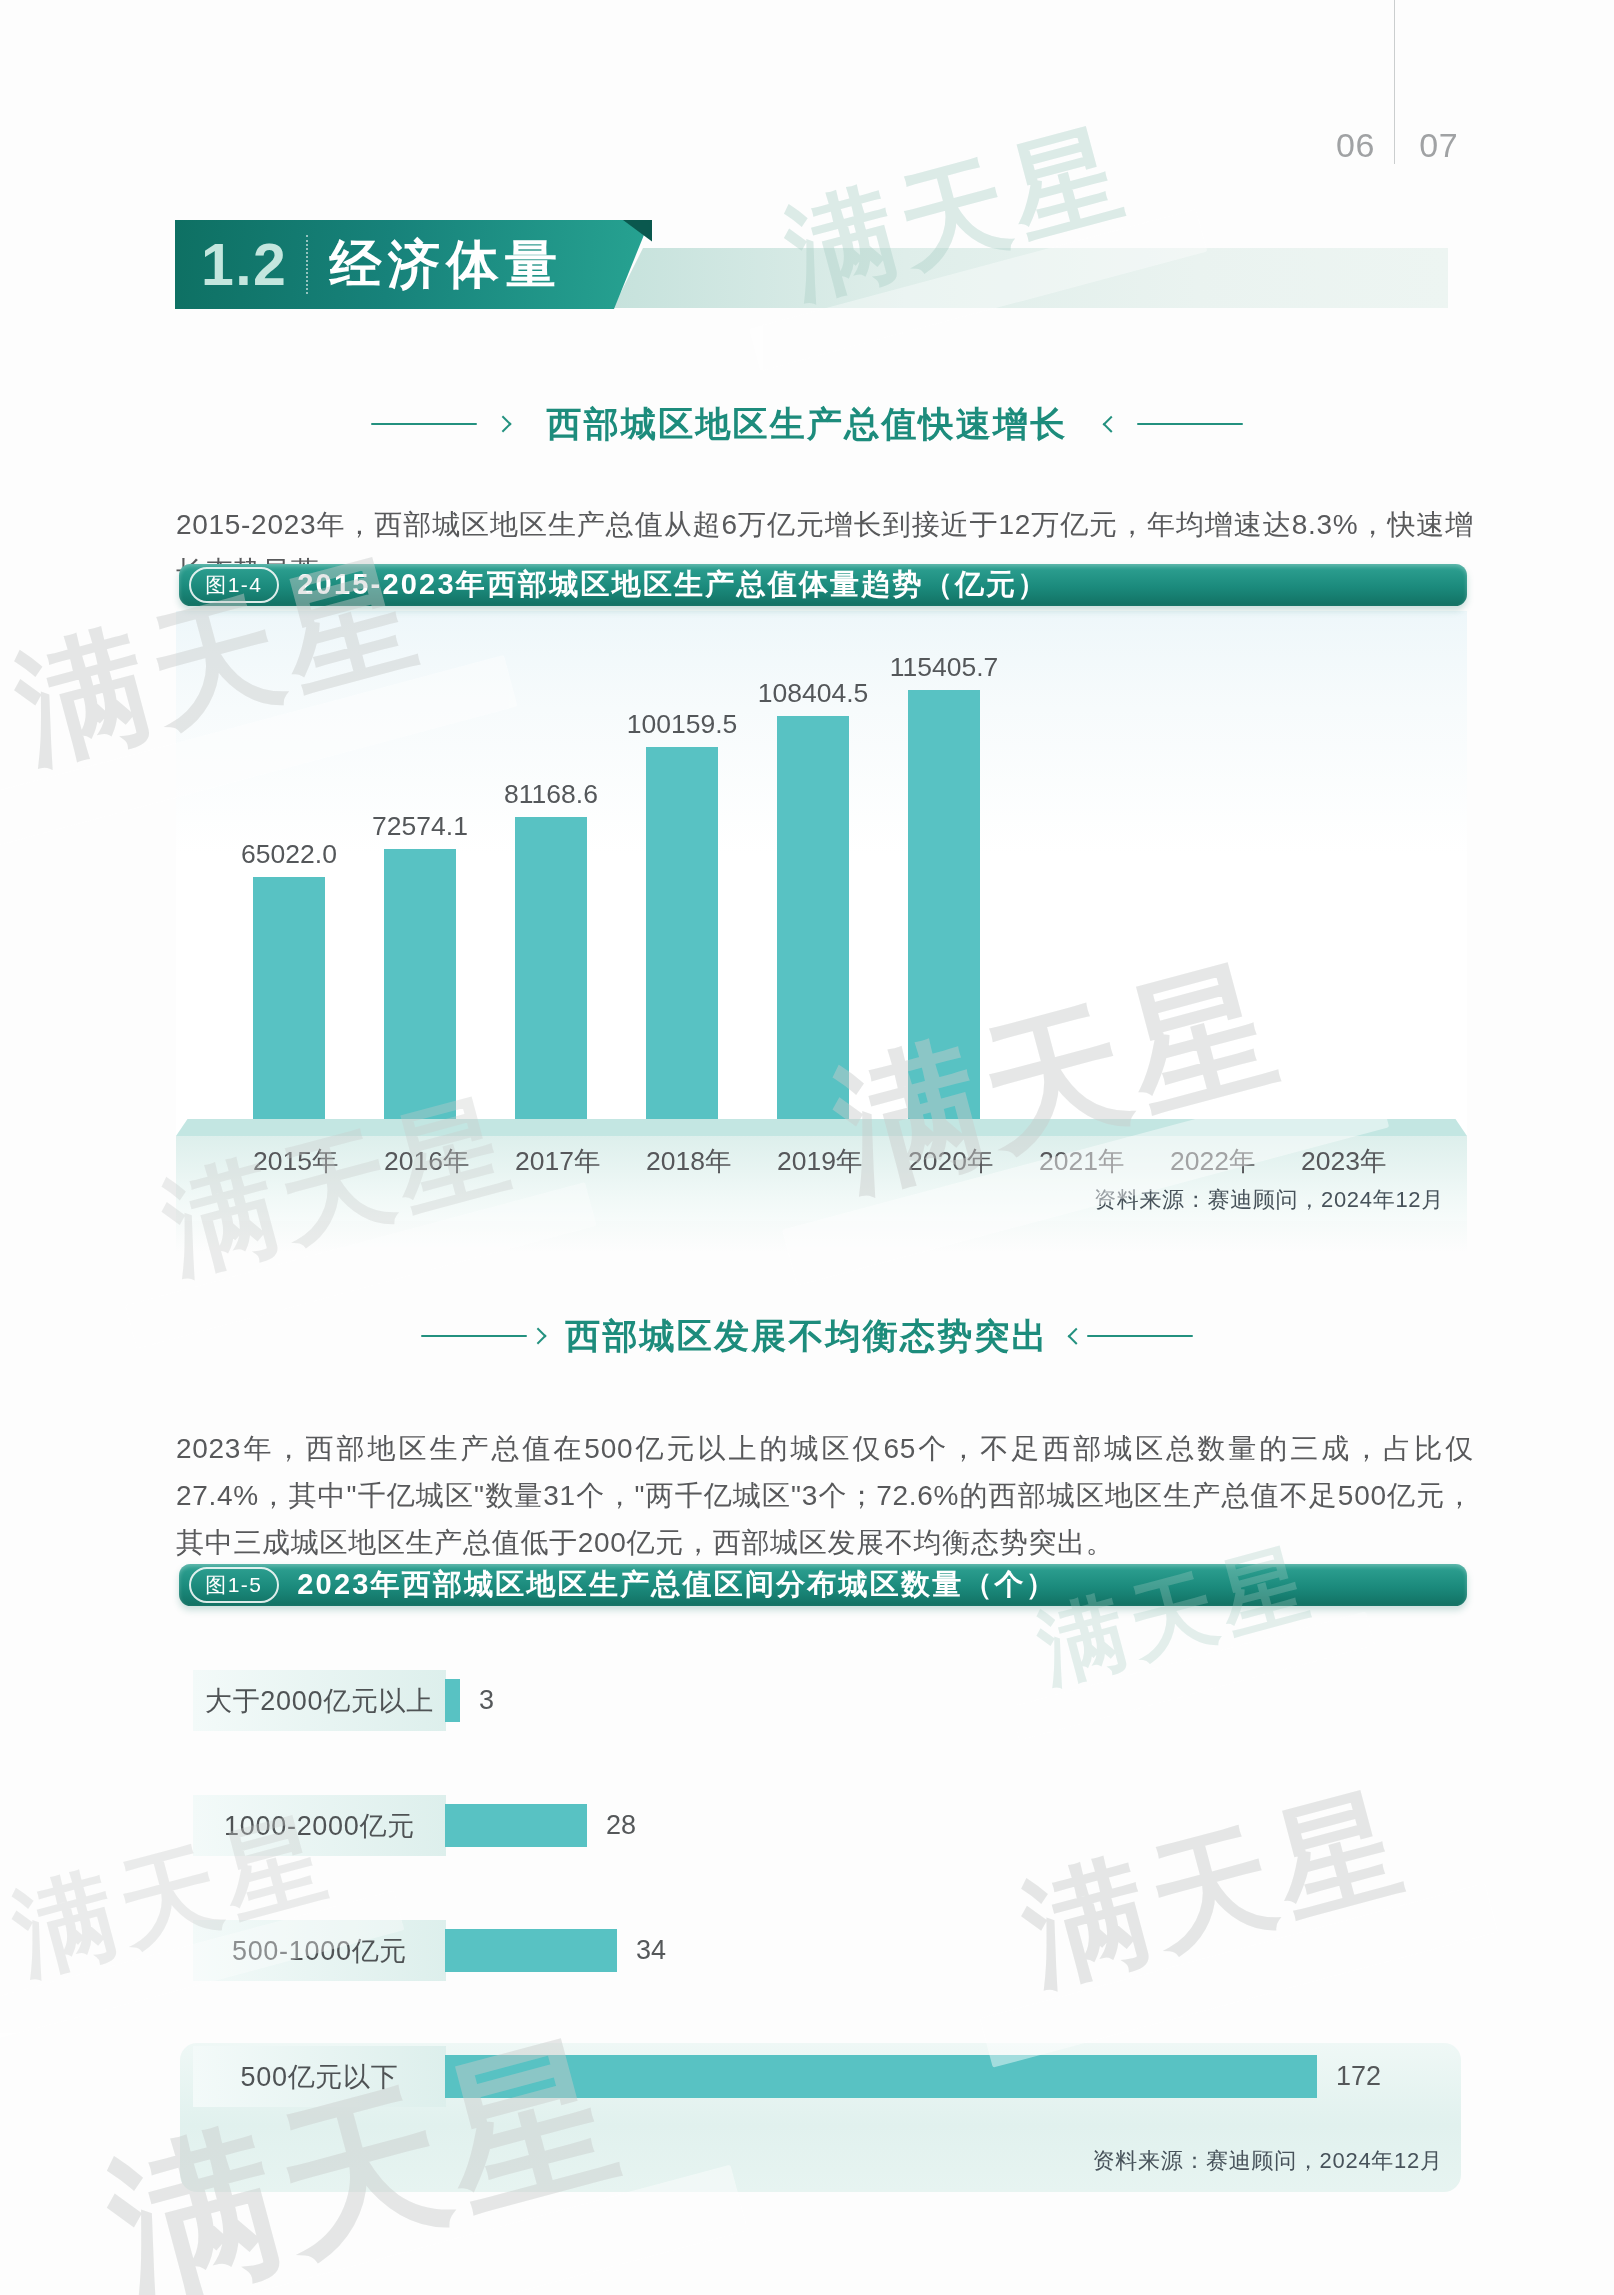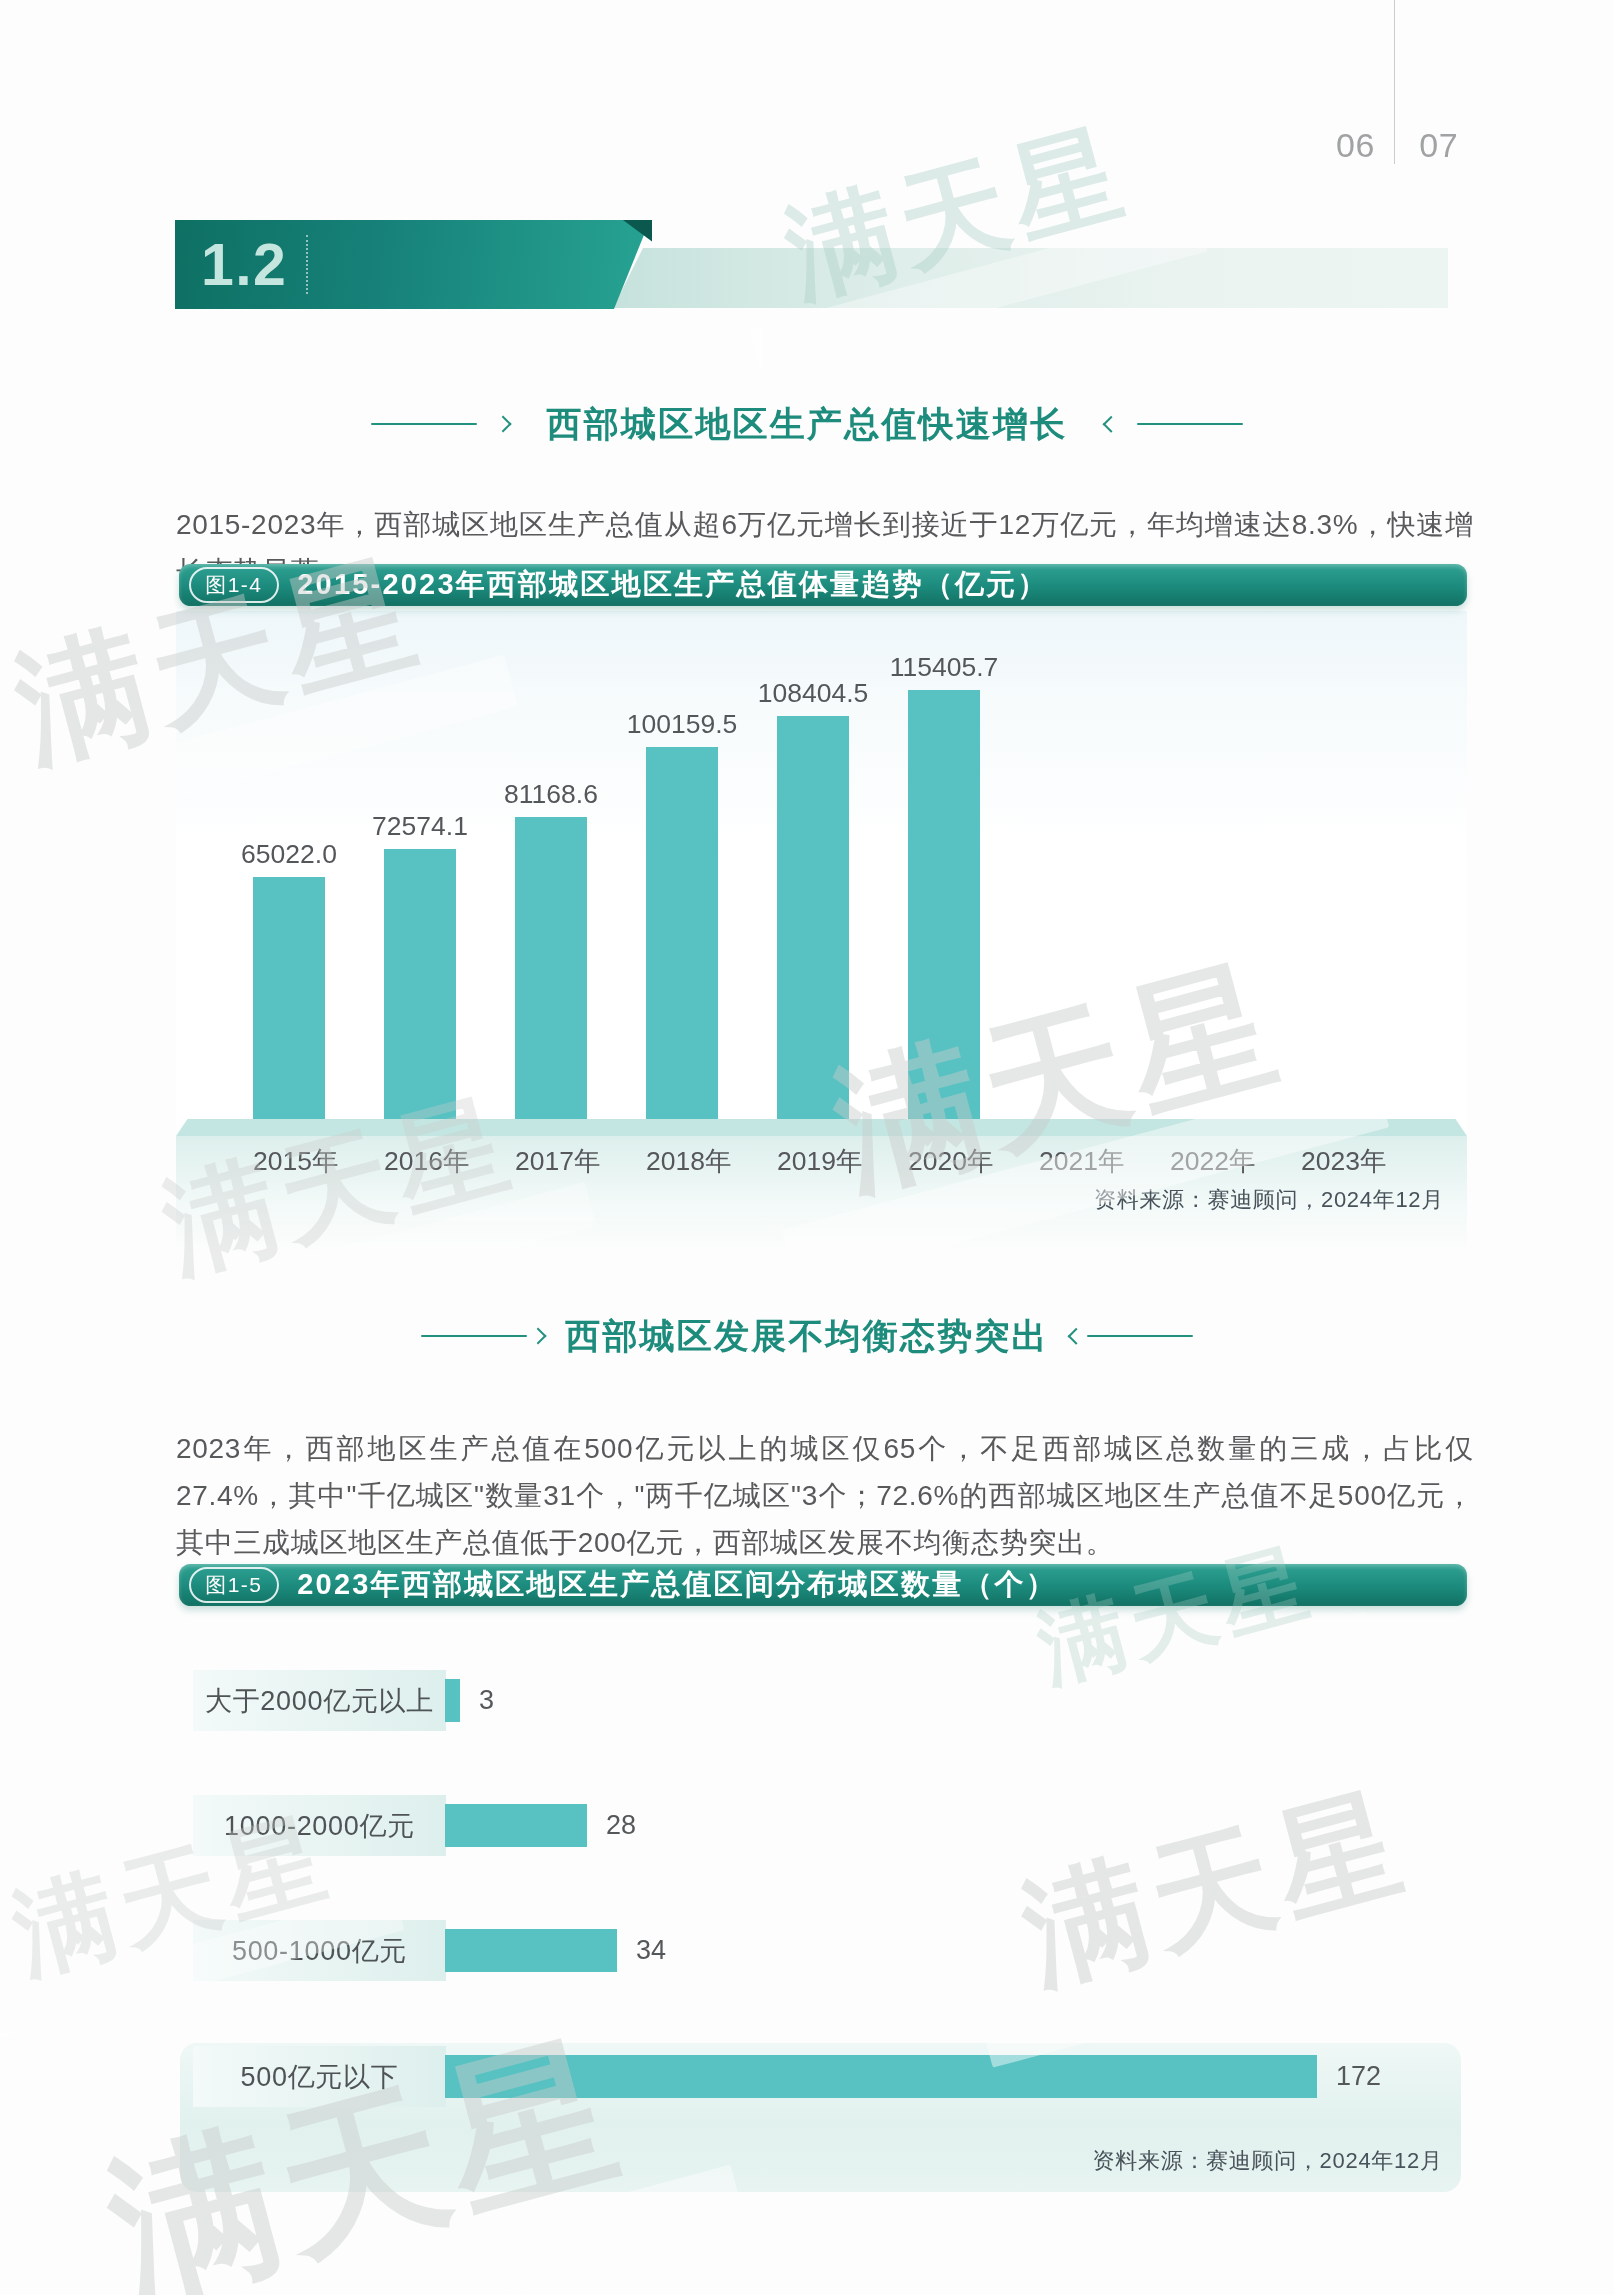--- a/index.html
+++ b/index.html
@@ -128,20 +128,21 @@
   </div>
   <div class="wm gray" style="left:21.5px; top:2087px; font-size:165px; opacity:.45;">
     <span class="wm-logo">满天星</span>
     <span class="wm-band">数据 | 报告 | 政策 | 专家</span>
   </div>
 
   <div class="banner-tail"></div>
   <div class="banner-main">
     <span class="banner-num">1.2</span>
     <span class="banner-divider"></span>
+    <span class="banner-title">经济体量</span>
   </div>
   <div class="banner-fold"></div>
 
   <div class="subtitle" style="top:399px;gap:16px;">
     <span class="line"></span>
     <span class="chev r"></span>
     <span class="stext">西部城区地区生产总值快速增长</span>
     <span class="chev l"></span>
     <span class="line"></span>
   </div>

